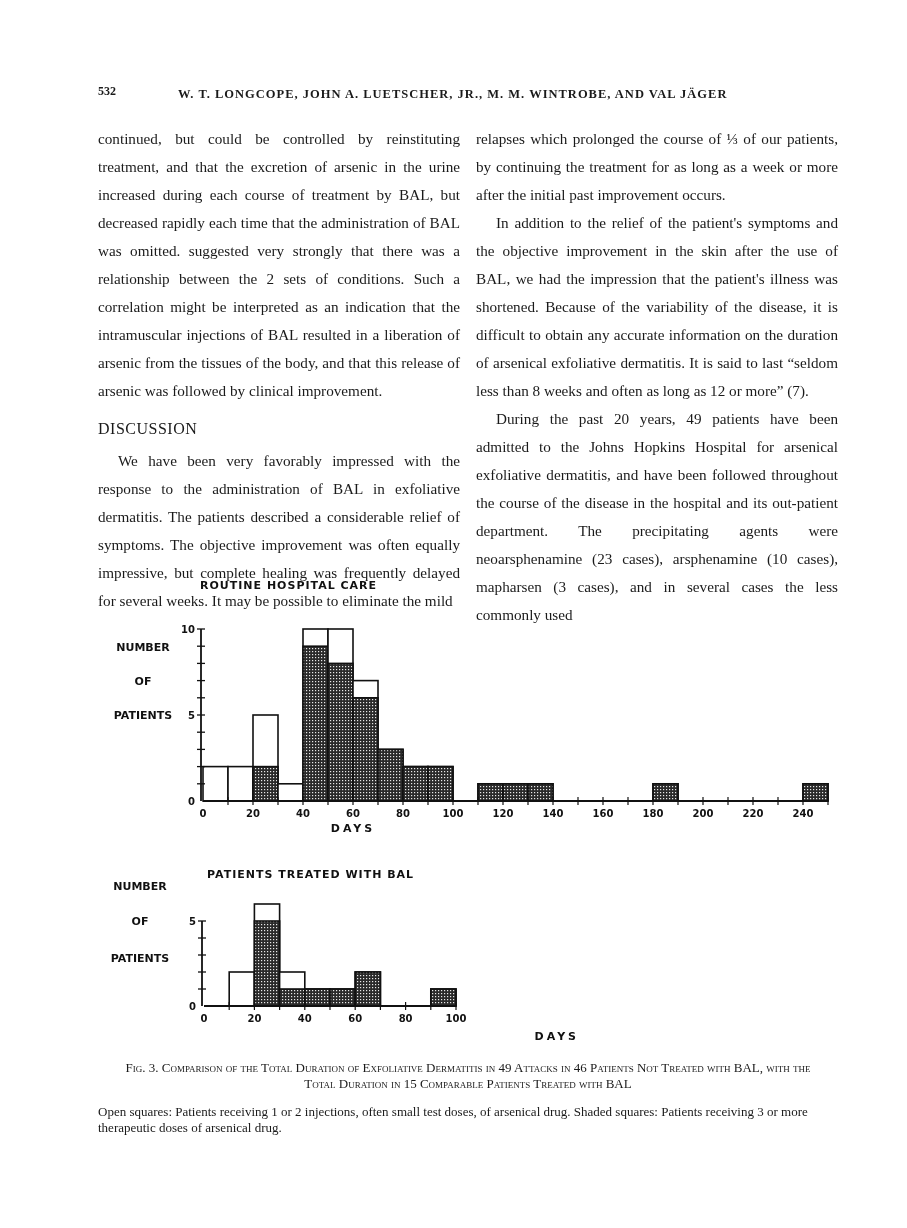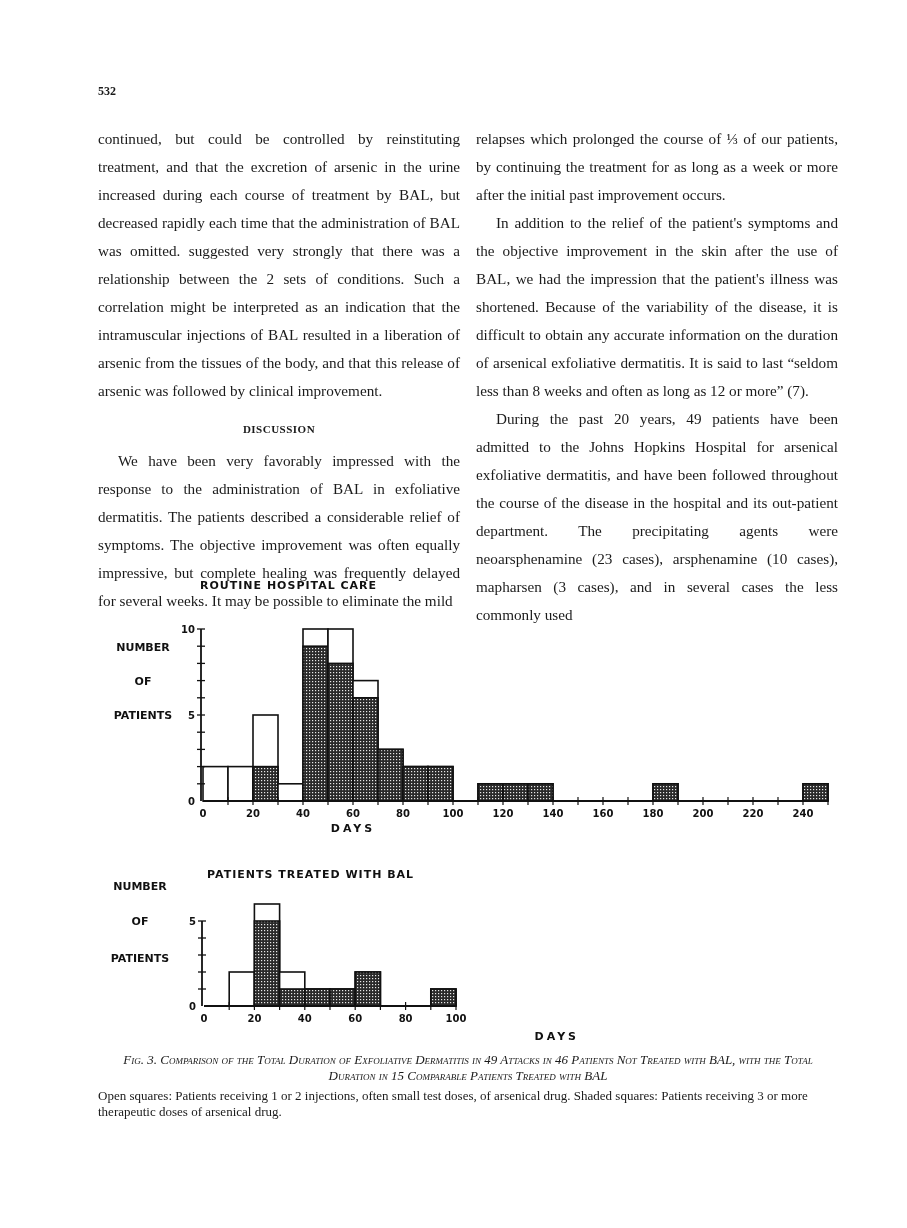--- a/index.html
+++ b/index.html
@@ -6,32 +6,33 @@
   body { width: 907px; height: 1228px; position: relative; overflow: hidden;
          font-family: "Liberation Serif", "DejaVu Serif", serif; color: #1a1a1a; }
   .page-header { position: absolute; top: 84px; left: 98px; width: 760px; height: 22px; }
   .page-number { position: absolute; left: 0; top: 0; font-size: 12px; font-weight: bold; }
   .running-head { position: absolute; left: 80px; top: 3px; font-size: 12.5px; letter-spacing: 1px; font-weight: bold; white-space: nowrap; }
   .column { position: absolute; top: 125px; width: 362px; font-size: 15.2px; line-height: 28px; text-align: justify; }
   .col-left { left: 98px; }
   .col-right { left: 476px; }
   .column p { margin: 0; }
   .column p.indent { text-indent: 20px; }
-  .section-heading { text-align: center; font-size: 11px; letter-spacing: 0.5px; margin: 10px 0 4px 0 !important; font-weight: bold; }
+  .section-heading { font-size: 16px; letter-spacing: 0.5px; margin: 10px 0 4px 0 !important; }
   .chart-svg { position: absolute; left: 0; top: 0; }
   .chart-text { font-family: "DejaVu Sans", sans-serif; font-weight: bold; fill: #111; }
   .caption { position: absolute; left: 98px; top: 1048px; width: 740px; font-size: 13px; line-height: 16px; }
-  .caption .title { text-align: center; font-variant: small-caps; margin: 4px; font-style: italic; }
+  .caption .title { text-align: center; font-variant: small-caps; margin: 12px; }
   .caption .legend { margin: 4px 0 0 0; }
 </style>
 </head>
 <body>
 
 <div class="page-header">
   <span class="page-number">532</span>
+  <span class="running-head">W. T. LONGCOPE, JOHN A. LUETSCHER, JR., M. M. WINTROBE, AND VAL JÄGER</span>
 </div>
 
 <div class="column col-left">
   <p>continued, but could be controlled by reinstituting treatment, and that the excretion of arsenic in the urine increased during each course of treatment by BAL, but decreased rapidly each time that the administration of BAL was omitted. suggested very strongly that there was a relationship between the 2 sets of conditions. Such a correlation might be interpreted as an indication that the intramuscular injections of BAL resulted in a liberation of arsenic from the tissues of the body, and that this release of arsenic was followed by clinical improvement.</p>
   <p class="section-heading">DISCUSSION</p>
   <p class="indent">We have been very favorably impressed with the response to the administration of BAL in exfoliative dermatitis. The patients described a considerable relief of symptoms. The objective improvement was often equally impressive, but complete healing was frequently delayed for several weeks. It may be possible to eliminate the mild</p>
 </div>
 
 <div class="column col-right">
   <p>relapses which prolonged the course of ⅓ of our patients, by continuing the treatment for as long as a week or more after the initial past improvement occurs.</p>

